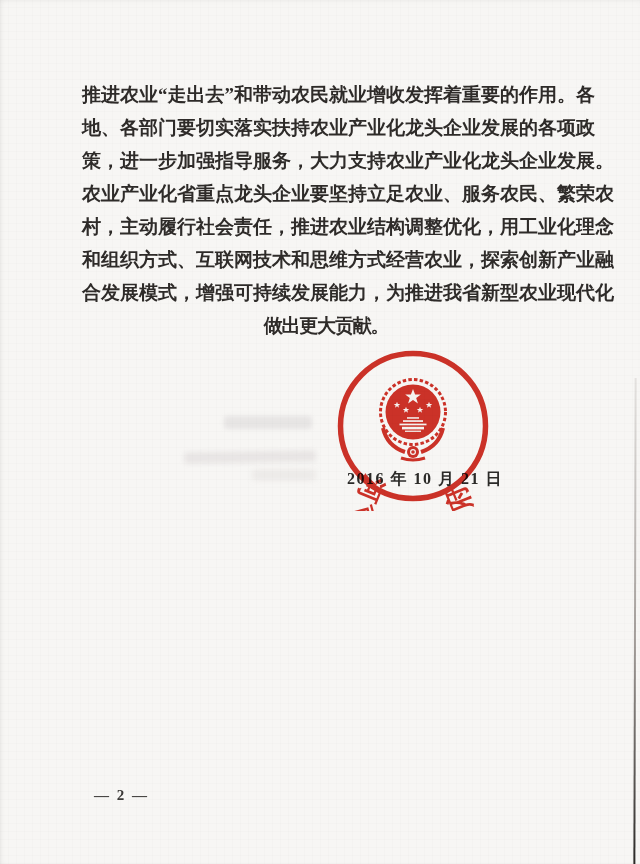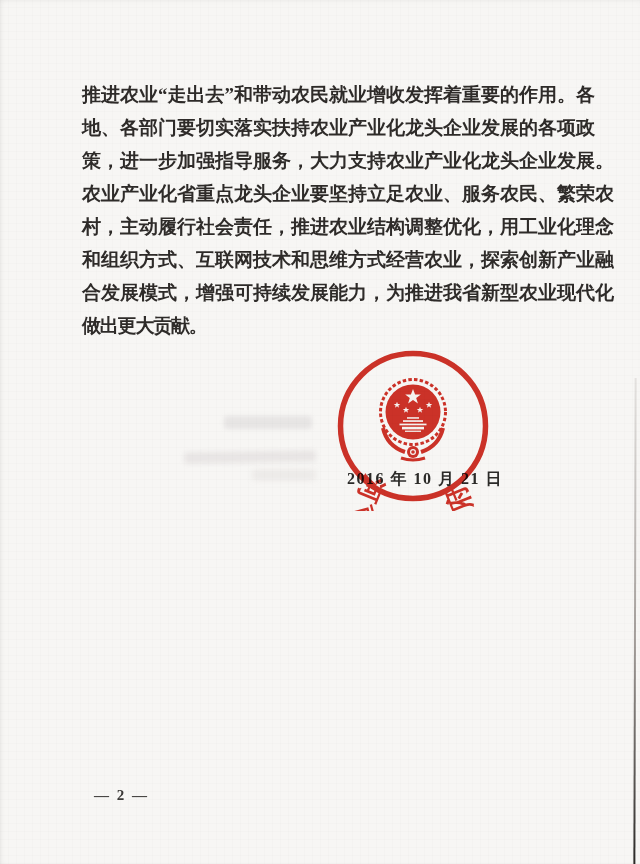--- a/index.html
+++ b/index.html
@@ -16,21 +16,21 @@
       repeating-linear-gradient(90deg, rgba(0,0,0,0.013) 0 1px, transparent 1px 8px);
     box-shadow:inset 3px 0 6px -3px rgba(0,0,0,0.08), inset 0 3px 6px -3px rgba(0,0,0,0.05);
   }
   .body-text{
     position:absolute;left:82px;top:78px;width:488px;
     font-size:19px;font-weight:bold;color:#2e2b29;
     line-height:33px;
   }
   .line{white-space:nowrap;height:33px;}
   .line.justify{display:flex;justify-content:space-between;}
-  .line.last{letter-spacing:-1.2px;}
+  .line.last{letter-spacing:-1.2px;text-align:center;}
   .seal{
     position:absolute;left:328px;top:341px;width:170px;height:170px;
     mix-blend-mode:multiply;opacity:0.93;
   }
   .seal-date{
     position:absolute;left:347px;top:469px;
     font-size:16px;font-weight:bold;color:#2b2a28;letter-spacing:1.5px;
     white-space:nowrap;
   }
   .page-number{

